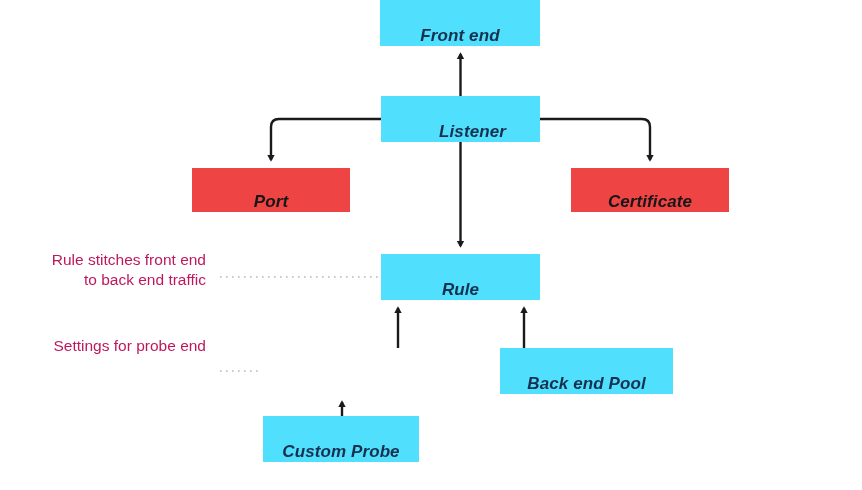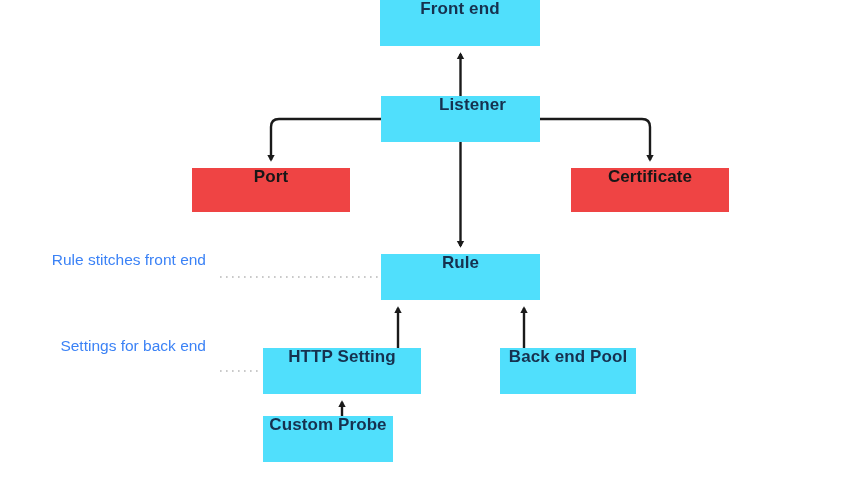--- a/index.html
+++ b/index.html
@@ -22,43 +22,44 @@
     position: absolute;
     left: 0;
     top: 0;
     width: 862px;
     height: 490px;
     pointer-events: none;
   }
   .node {
     position: absolute;
     display: flex;
-    align-items: flex-start;
+    align-items: flex-end;
     justify-content: center;
     box-sizing: border-box;
     text-align: center;
     line-height: 1.1;
     letter-spacing: 0.1px;
+    font-style: italic;
   }
   .node.primary {
     background: #50dffc;
     color: #16314f;
     font-weight: bold;
     font-size: 17px;
   }
   .node.secondary {
     background: #ef4444;
     color: #171717;
     font-weight: bold;
     font-size: 17px;
   }
   .annotation {
     position: absolute;
     text-align: right;
-    color: #3b82f6;
+    color: #be185d;
     font-size: 15.5px;
     line-height: 1.32;
     box-sizing: border-box;
   }
   .annotation span {
     display: block;
   }
 </style>
 </head>
 <body>
@@ -108,33 +109,31 @@
   </div>
 
   <div class="node primary" style="left:381px; top:254px; width:159px; height:46px;">
     <span>Rule</span>
   </div>
 
   <div class="node secondary" style="left:571px; top:168px; width:158px; height:44px;">
     <span>Certificate</span>
   </div>
 
-  <div class="node primary" style="left:263px; top:348px; width:158px; height:46px;">
-    <span>HTTP Setting</span>
-  </div>
 
-  <div class="node primary" style="left:500px; top:348px; width:136px; height:46px;">
+  <div class="node primary" style="left:500px; top:348px; width:173px; height:46px;">
     <span>Back end Pool</span>
   </div>
 
-  <div class="node primary" style="left:263px; top:416px; width:130px; height:46px;">
+  <div class="node primary" style="left:263px; top:416px; width:156px; height:46px;">
     <span>Custom Probe</span>
   </div>
 
   <div class="annotation" style="left:10px; top:250px; width:196px;">
     <span>Rule stitches front end</span>
+    <span>to back end traffic</span>
   </div>
 
   <div class="annotation" style="left:10px; top:336px; width:196px;">
-    <span>Settings for back end</span>
+    <span>Settings for probe end</span>
   </div>
 
 </div>
 
 </body></html>

